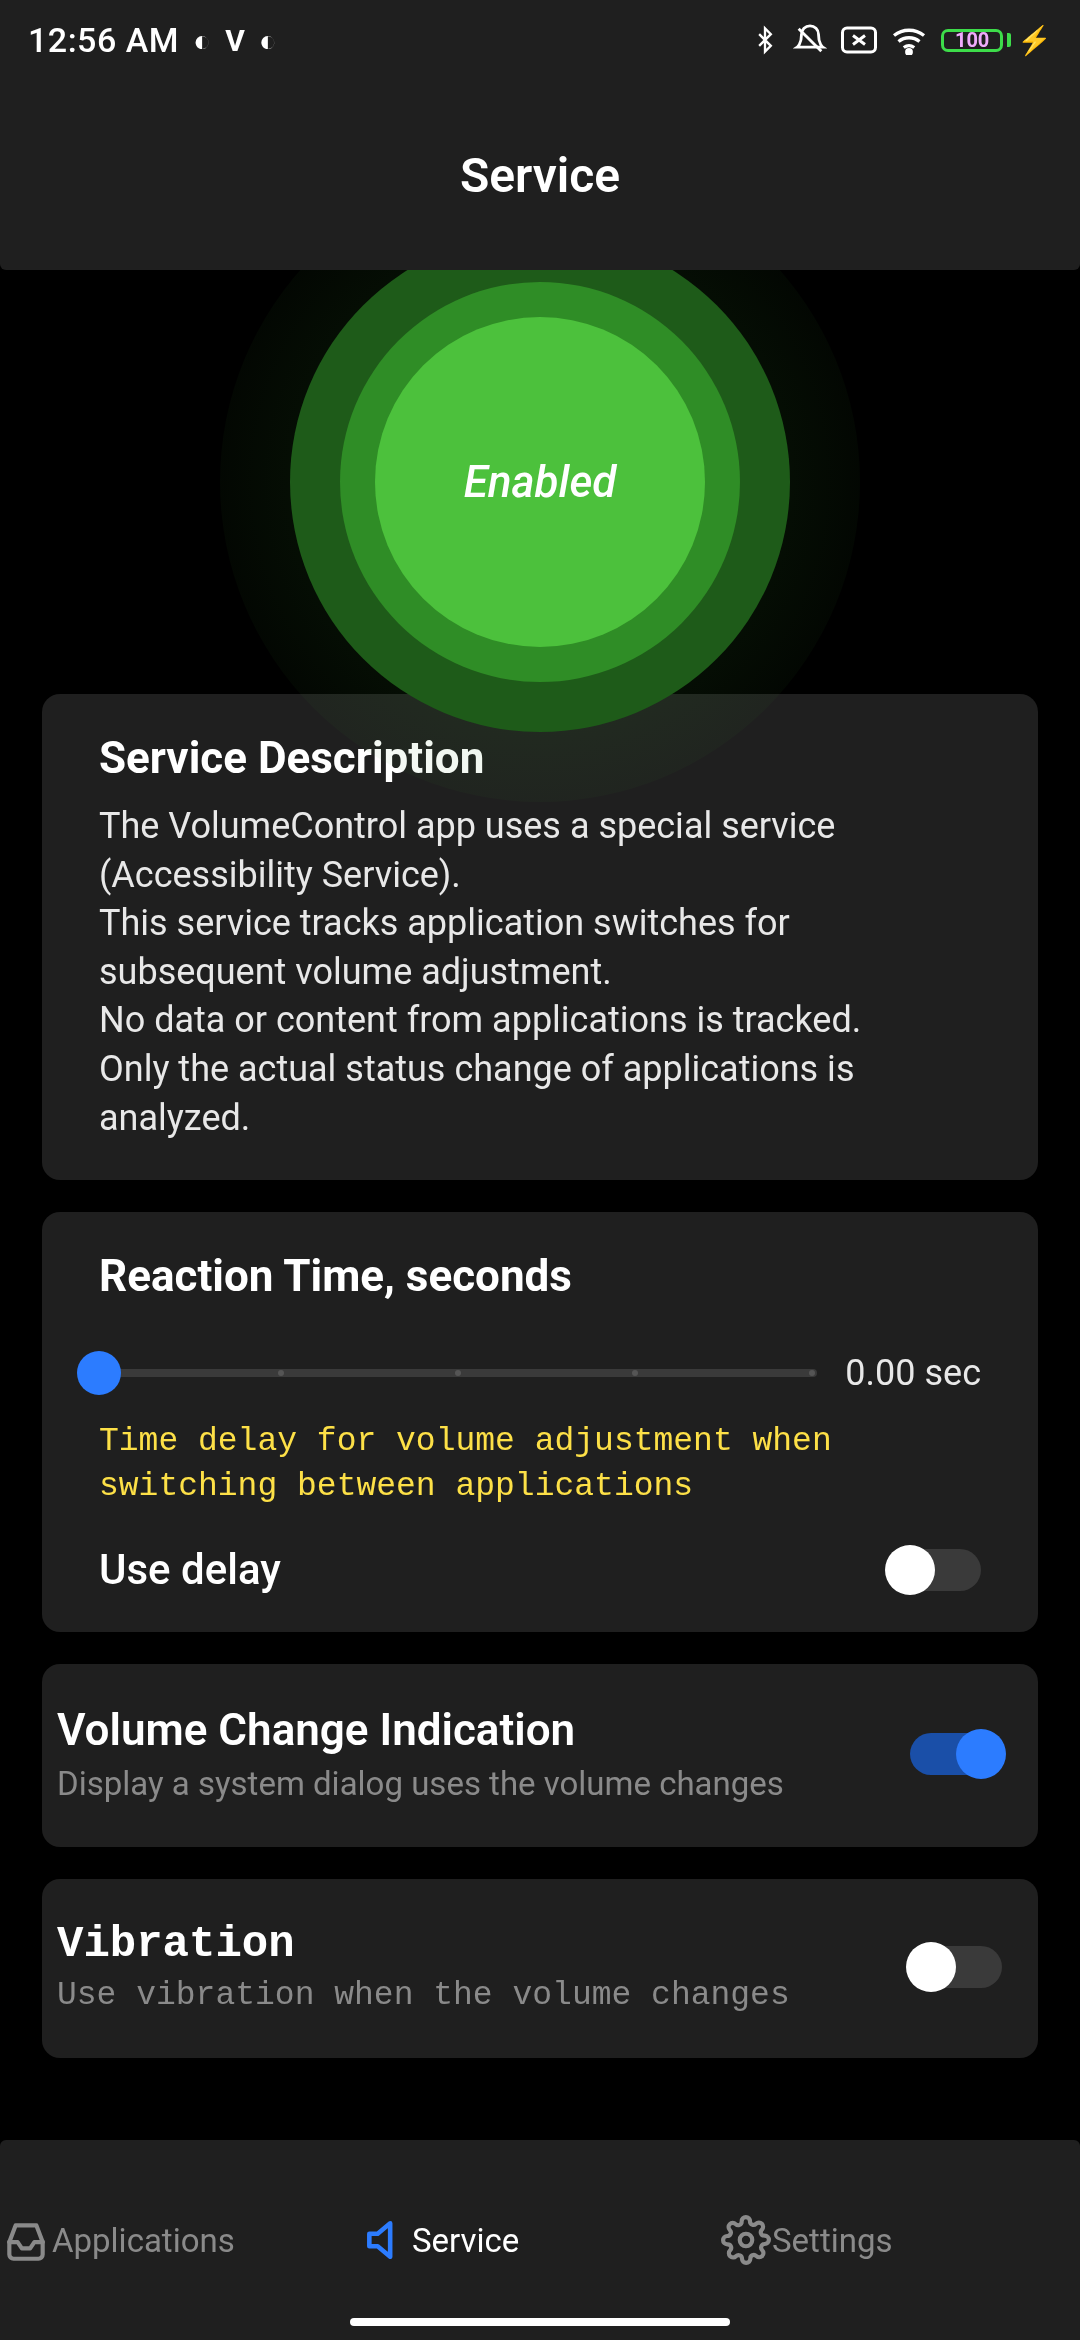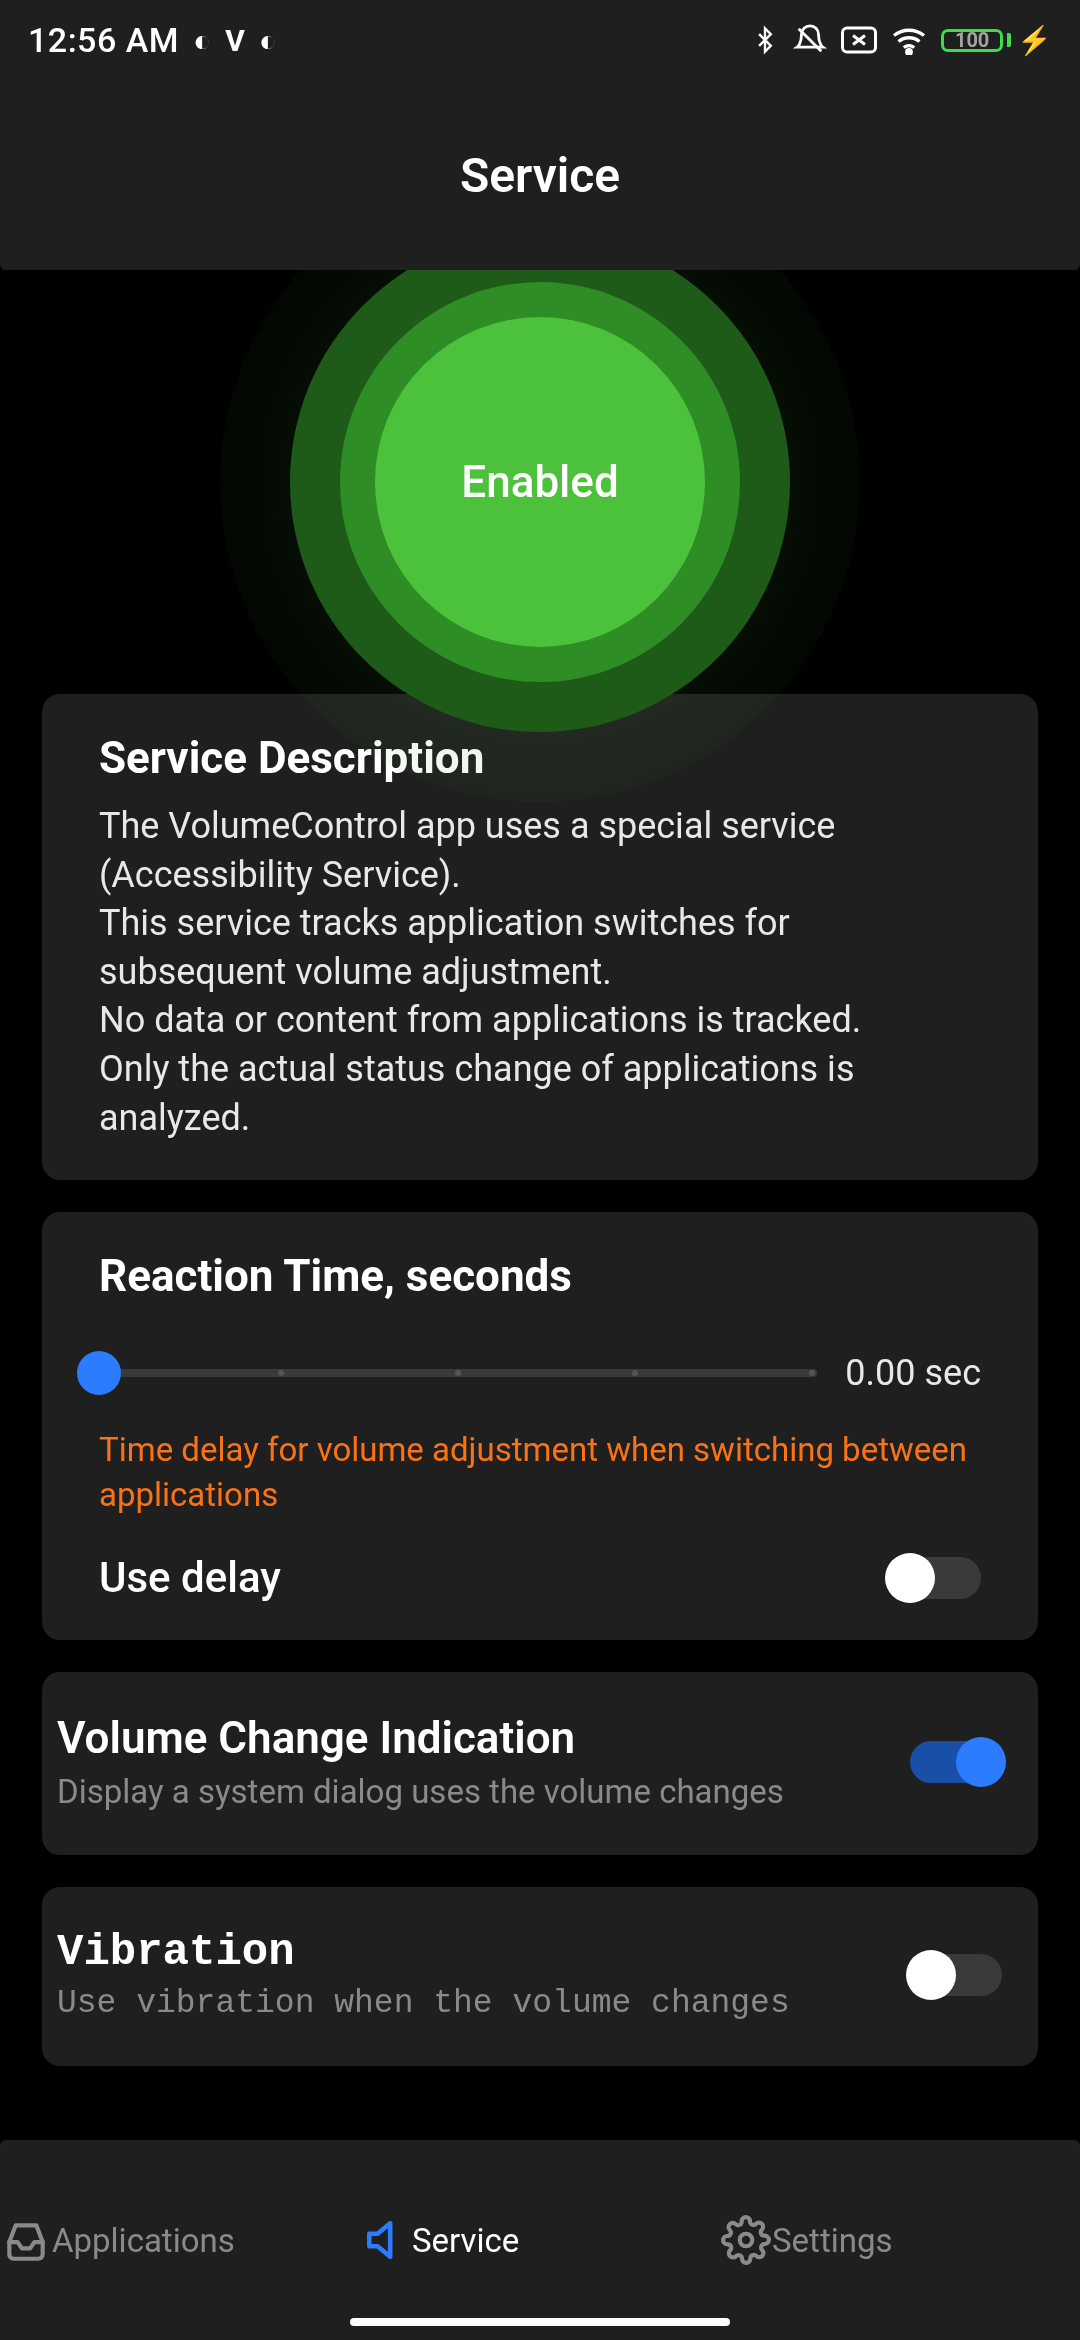--- a/index.html
+++ b/index.html
@@ -6,41 +6,41 @@
   html, body { width: 1080px; height: 2340px; background: #000; font-family: -apple-system, Roboto, "Segoe UI", sans-serif; color: #fff; overflow: hidden; }
   .screen { width: 1080px; height: 2340px; position: relative; display: flex; flex-direction: column; }
   .status-bar { height: 80px; display: flex; align-items: center; justify-content: space-between; padding: 0 28px; background: #1f1f1f; }
   .status-left { display: flex; align-items: center; gap: 14px; }
   .status-time { font-size: 34px; font-weight: 500; letter-spacing: 0.5px; }
   .status-icons-left { display: flex; align-items: center; gap: 14px; }
   .status-icons-left span { font-size: 30px; }
   .status-right { display: flex; align-items: center; gap: 14px; }
   .status-right .ico { display: inline-flex; }
   .battery { display: flex; align-items: center; gap: 4px; }
-  .battery-body { width: 62px; height: 23px; border: 3px solid #3ddc4a; border-radius: 7px; display: flex; align-items: center; justify-content: center; font-size: 20px; font-weight: 700; color: #a3a3a3; }
+  .battery-body { width: 62px; height: 23px; border: 3px solid #3ddc4a; border-radius: 7px; display: flex; align-items: center; justify-content: center; font-size: 20px; font-weight: 700; color: #f0abfc; }
   .battery-tip { width: 4px; height: 14px; background: #3ddc4a; border-radius: 0 2px 2px 0; }
   .bolt { font-size: 28px; color: #fff; margin-left: 2px; }
 
   .header { background: #1f1f1f; height: 190px; display: flex; align-items: center; justify-content: center; border-radius: 0 0 6px 6px; }
   .header-title { font-size: 48px; font-weight: 600; }
 
   .content { flex: 1; overflow: hidden; }
 
-  .orb-wrap { position: relative; height: 424px; display: flex; align-items: center; justify-content: center; }
+  .orb-wrap { position: relative; height: 424px; display: flex; align-items: center; justify-content: center; font-style: italic; }
   .orb-ring { position: absolute; border-radius: 50%; }
   .orb-ring.r4 { width: 640px; height: 640px; background: radial-gradient(circle, rgba(54,144,42,0.25) 0%, rgba(54,144,42,0.05) 70%, transparent 100%); }
   .orb-ring.r3 { width: 500px; height: 500px; background: #1e5b19; }
   .orb-ring.r2 { width: 400px; height: 400px; background: #2f8d26; }
   .orb-ring.r1 { width: 330px; height: 330px; background: #4cc13c; display: flex; align-items: center; justify-content: center; }
   .orb-label { font-size: 44px; font-weight: 500; color: #fff; }
 
   .card { background: #1f1f1f; margin: 0 42px 32px 42px; border-radius: 18px; padding: 38px 57px; }
   .card-title { font-size: 44px; font-weight: 700; margin-bottom: 18px; }
   .card-body { font-size: 36px; line-height: 1.35; color: #e8e8e8; }
-  .card-desc { font-size: 33px; line-height: 1.35; color: #f97316; margin-top: 34px; }
+  .card-desc { font-size: 33px; line-height: 1.35; color: #fde047; margin-top: 26px; font-family: Liberation Mono, monospace; }
 
   .slider-row { display: flex; align-items: center; gap: 28px; margin: 50px 0 0 0; }
   .slider { position: relative; flex: 1; height: 8px; background: #3a3a3a; border-radius: 4px; }
   .slider-ticks { position: absolute; inset: 0; display: flex; justify-content: space-between; align-items: center; padding: 0 2px; }
   .slider-tick { width: 6px; height: 6px; background: #555; border-radius: 50%; }
   .slider-thumb { position: absolute; left: 0; top: 50%; transform: translate(-50%,-50%); width: 44px; height: 44px; background: #2c7cff; border-radius: 50%; }
   .slider-value { font-size: 36px; color: #e8e8e8; white-space: nowrap; }
 
   .row { display: flex; align-items: center; justify-content: space-between; margin-top: 36px; }
   .row-title { font-size: 42px; font-weight: 500; }

